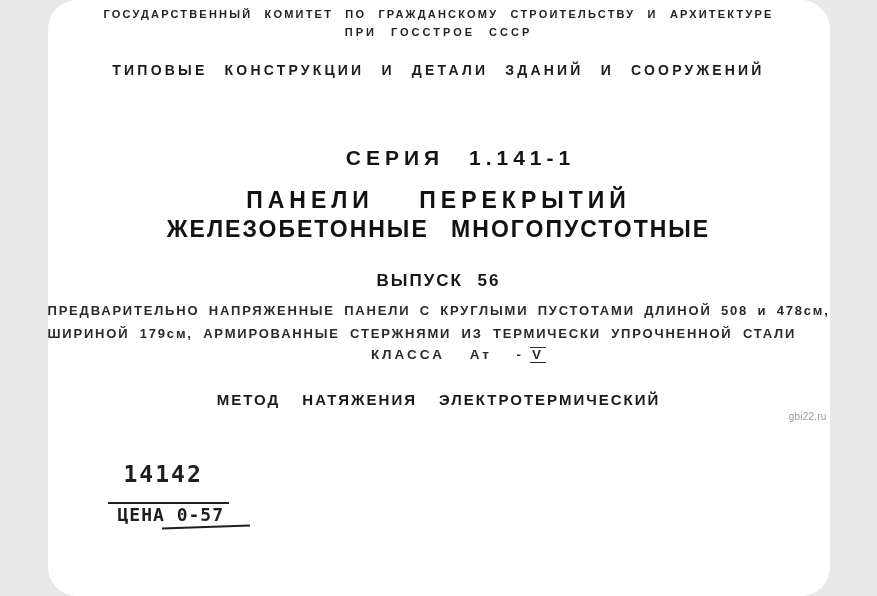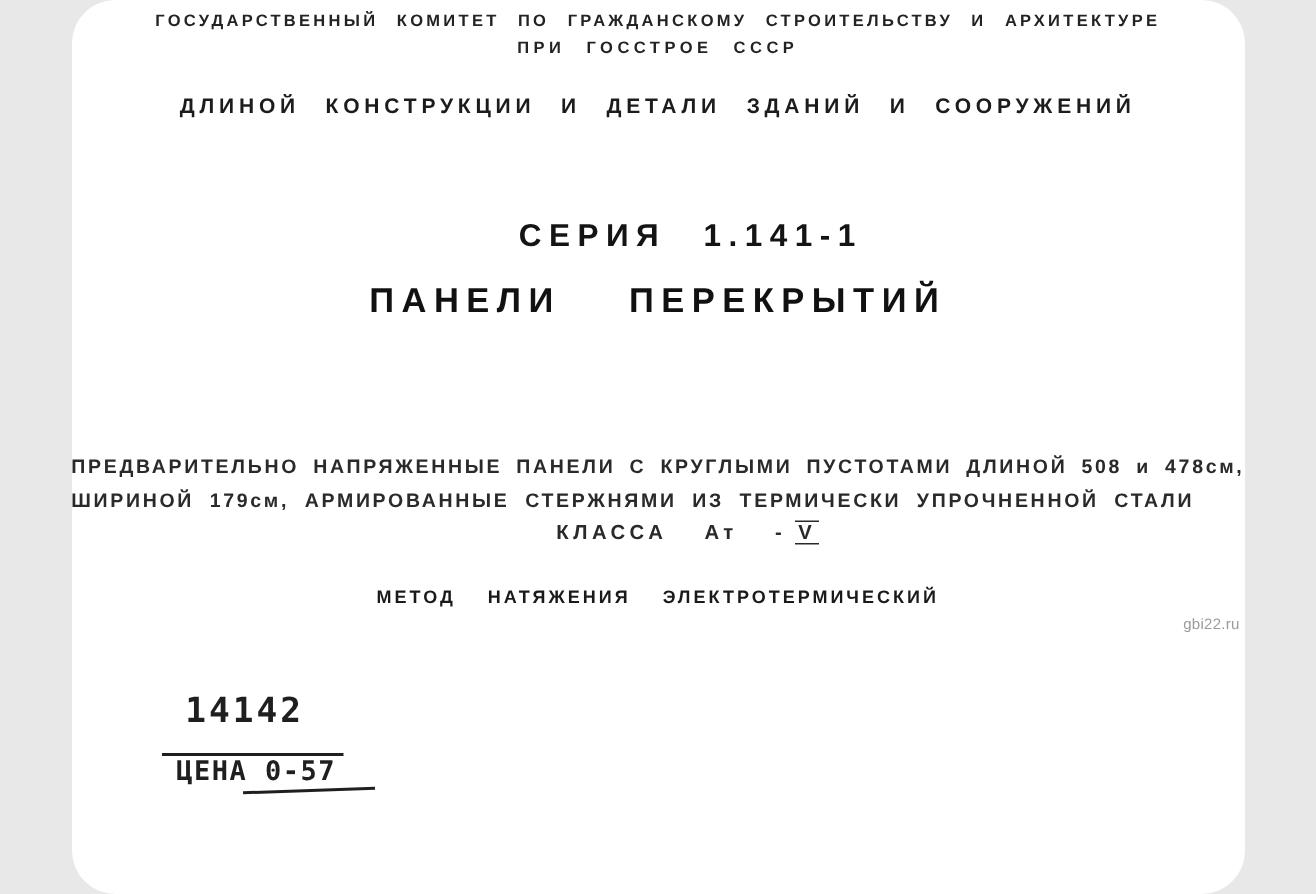--- a/index.html
+++ b/index.html
@@ -98,21 +98,21 @@
   .numeral {
     display: inline-block;
     border-top: 1.5px solid #2a2a2a;
     border-bottom: 1.5px solid #2a2a2a;
     padding: 0 2px;
     margin-left: 6px;
     line-height: 1.05;
   }
   .method {
     top: 391px;
-    font-size: 12px;
+    font-size: 15px;
     letter-spacing: 2px;
     word-spacing: 16px;
     color: #1a1a1a;
   }
   .watermark {
     position: absolute;
     top: 411px;
     right: 3px;
     font-size: 10px;
     font-weight: normal;
@@ -155,27 +155,29 @@
 </style>
 </head>
 <body>
 
 <div class="page">
 
   <div class="line header-line1">ГОСУДАРСТВЕННЫЙ КОМИТЕТ ПО ГРАЖДАНСКОМУ СТРОИТЕЛЬСТВУ И АРХИТЕКТУРЕ</div>
 
   <div class="line header-line2">ПРИ ГОССТРОЕ СССР</div>
 
-  <div class="line category">ДЛИНОЙ КОНСТРУКЦИИ И ДЕТАЛИ ЗДАНИЙ И СООРУЖЕНИЙ</div>
+  <div class="line category">ТИПОВЫЕ КОНСТРУКЦИИ И ДЕТАЛИ ЗДАНИЙ И СООРУЖЕНИЙ</div>
 
   <div class="line series">СЕРИЯ 1.141-1</div>
 
   <div class="line title1">ПАНЕЛИ ПЕРЕКРЫТИЙ</div>
 
+  <div class="line title2">ЖЕЛЕЗОБЕТОННЫЕ МНОГОПУСТОТНЫЕ</div>
 
+  <div class="line issue">ВЫПУСК 56</div>
 
   <div class="line desc1">ПРЕДВАРИТЕЛЬНО НАПРЯЖЕННЫЕ ПАНЕЛИ С КРУГЛЫМИ ПУСТОТАМИ ДЛИНОЙ 508 и 478см,</div>
 
   <div class="line desc2">ШИРИНОЙ 179см, АРМИРОВАННЫЕ СТЕРЖНЯМИ ИЗ ТЕРМИЧЕСКИ УПРОЧНЕННОЙ СТАЛИ</div>
 
   <div class="line desc3">
     <span>КЛАССА Ат -</span><span class="numeral">V</span>
   </div>
 
   <div class="line method">МЕТОД НАТЯЖЕНИЯ ЭЛЕКТРОТЕРМИЧЕСКИЙ</div>

